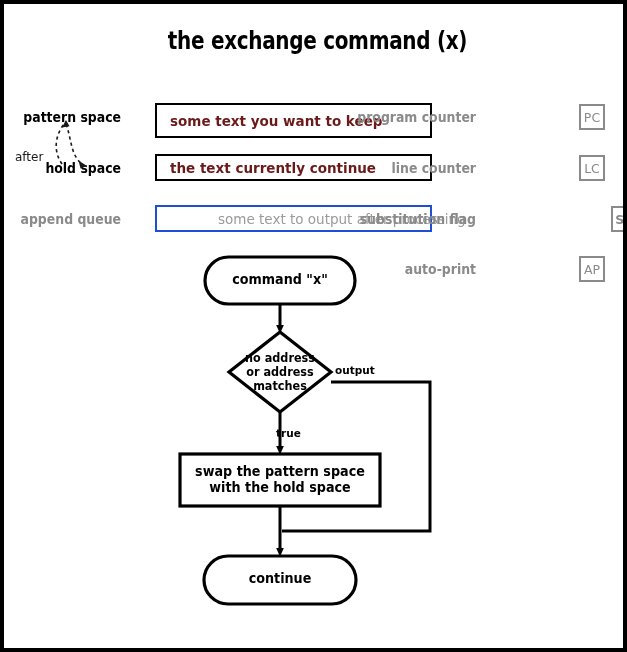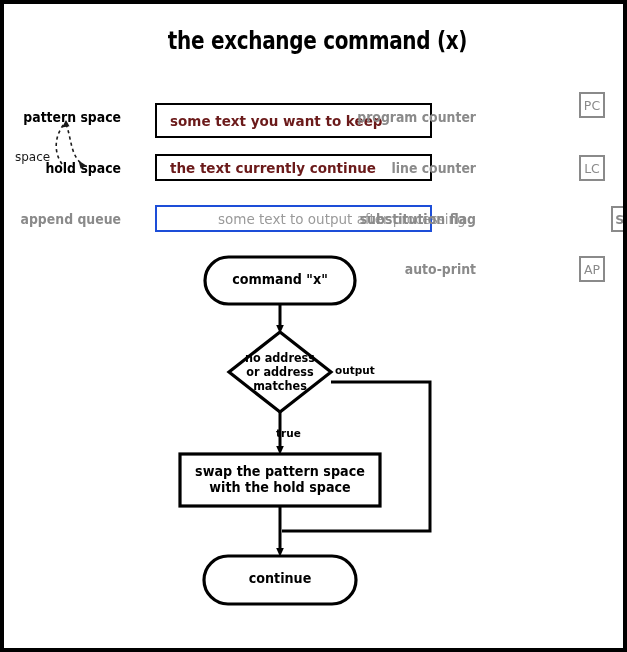--- a/index.html
+++ b/index.html
@@ -160,32 +160,32 @@
   <div class="row-label" style="right:488px; top:156px; width:200px;">hold space</div>
   <div class="buf-box active" style="left:151px; top:150px; width:277px; height:27px;">
     <span class="buf-text">the text currently continue</span>
   </div>
 
   <div class="row-label muted" style="right:488px; top:207px; width:200px;">append queue</div>
   <div class="buf-box inactive" style="left:151px; top:201px; width:277px; height:27px;">
     <span class="buf-text placeholder">some text to output after processing</span>
   </div>
 
-  <div id="swap-label">space</div>
+  <div id="swap-label">after</div>
   <svg id="swap-svg" width="70" height="62" viewBox="0 0 70 62">
 
     <path d="M 18 48 C 8 34, 12 16, 22 6" fill="none" stroke="#1a1a1a" stroke-width="1.6" stroke-dasharray="3.2,3.2"></path>
     <polygon points="22,4 18.0,11.5 25.5,10.2" fill="#1a1a1a"></polygon>
 
     <path d="M 22 8 C 28 24, 26 38, 38 48" fill="none" stroke="#1a1a1a" stroke-width="1.6" stroke-dasharray="3.2,3.2"></path>
     <polygon points="43,50 34.5,44.5 36.5,52.5" fill="#1a1a1a"></polygon>
   </svg>
 
   <div class="flag-label" style="right:147px; top:105px; width:240px;">program counter</div>
-  <div class="flag-box" style="left:575px; top:88px;">
+  <div class="flag-box" style="left:575px; top:100px;">
     <span>PC</span>
   </div>
 
   <div class="flag-label" style="right:147px; top:156px; width:240px;">line counter</div>
   <div class="flag-box" style="left:575px; top:151px;">
     <span>LC</span>
   </div>
 
   <div class="flag-label" style="right:147px; top:207px; width:240px;">substitution flag</div>
   <div class="flag-box" style="left:607px; top:202px;font-weight:bold;">

